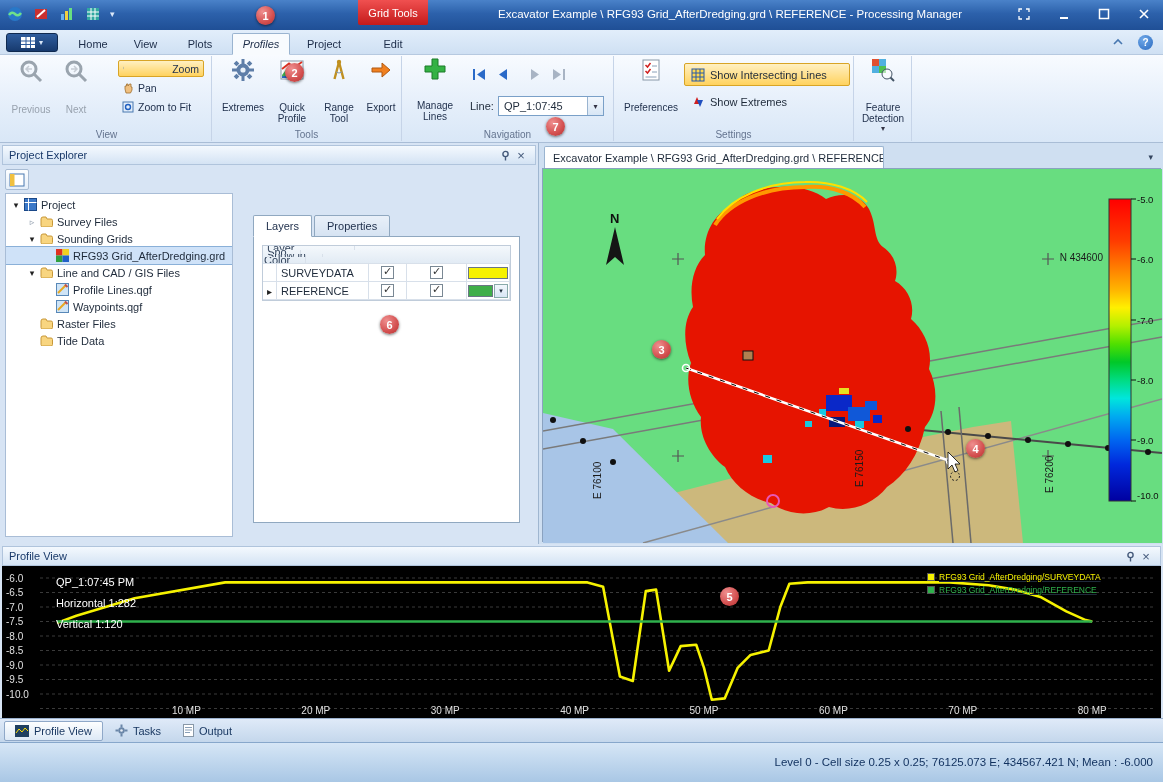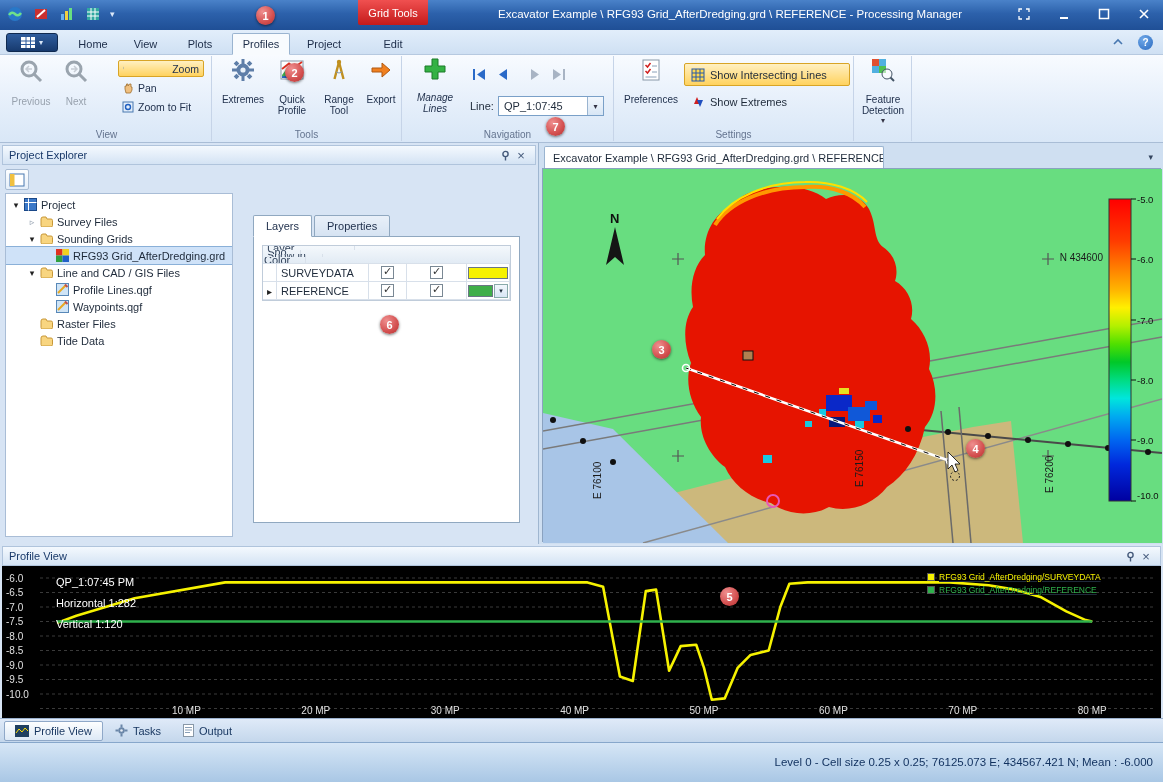--- a/index.html
+++ b/index.html
@@ -29,38 +29,38 @@
   
   .tabrow { position:absolute; top:30px; left:0; width:1163px; height:25px;
             background:linear-gradient(#e2eefb,#cfe0f3); border-bottom:1px solid #b6c9e0; }
   .appmenu { position:absolute; left:6px; top:3px; width:52px; height:19px; border-radius:3px;
              background:linear-gradient(#2f5d9e,#173a6e); border:1px solid #102a50;
              display:flex; align-items:center; justify-content:center; gap:4px; color:#fff; }
   .appmenu .caret { font-size:8px; color:#d8e6f8; }
   .rtab { position:absolute; top:3px; height:22px; display:flex; align-items:center;
           justify-content:center; font-size:11px; color:#1c2c48; cursor:default; }
   .rtab.active { background:#f8fbfe; border:1px solid #9ab4d0; border-bottom:1px solid #f8fbfe;
-                 border-radius:2px 2px 0 0; }
+                 border-radius:2px 2px 0 0;font-style:italic; }
   .t-home{left:70px;width:46px;} .t-view{left:123px;width:45px;} .t-plots{left:176px;width:48px;}
   .t-profiles{left:232px;width:58px;} .t-project{left:298px;width:52px;} .t-edit{left:359px;width:68px;}
   .tabrow-right { position:absolute; right:10px; top:5px; display:flex; gap:14px; align-items:center; }
   .helpico { width:15px; height:15px; border-radius:50%; background:radial-gradient(circle at 35% 30%,#6fa8e8,#2a6ac0);
              color:#fff; font-size:10px; font-weight:bold; display:flex; align-items:center; justify-content:center; }
   .helpico::before { content:"?"; }
 
   
   .ribbon { position:absolute; top:55px; left:0; width:1163px; height:88px;
             background:linear-gradient(#f8fbff,#e4eefa 60%,#d9e7f7); border-bottom:1px solid #a9bdd6; }
   .rgroup { position:absolute; top:1px; height:85px; border-right:1px solid #c6d4e8; }
   .glabel { position:absolute; bottom:1px; left:0; right:0; text-align:center; font-size:10px; color:#64748f; }
   .g-view{left:2px;width:210px;} .g-tools{left:212px;width:190px;} .g-nav{left:402px;width:212px;}
   .g-set{left:614px;width:240px;} .g-feat{left:854px;width:58px;}
   .rbtn-lg { position:absolute; top:2px; height:66px; display:flex; flex-direction:column;
              align-items:center; font-size:10px; color:#22324e; text-align:center; border-radius:3px; }
-  .rbtn-lg .lbl { margin-top:12px; line-height:11px; }
+  .rbtn-lg .lbl { margin-top:20px; line-height:11px; }
   .rbtn-lg.disabled { color:#98a2ae; }
   .rbtn-sm { position:absolute; height:17px; display:flex; align-items:center; gap:4px;
              font-size:10.5px; padding:0 4px; border-radius:2px; color:#22324e; white-space:nowrap; }
   .hl { background:linear-gradient(#fff0c2,#ffd25e); border:1px solid #d8a426;gap:48px; }
   .navbtn { position:absolute; top:10px; width:22px; height:16px; display:flex;
             align-items:center; justify-content:center; }
   .linelabel { position:absolute; left:68px; top:44px; font-size:11px; }
   .linecombo { position:absolute; left:96px; top:40px; width:106px; height:20px; background:#fff;
                border:1px solid #7aa0c8; display:flex; align-items:center; }
   .linecombo .val { flex:1; padding-left:5px; font-size:11px; white-space:nowrap; overflow:hidden; }
@@ -316,21 +316,21 @@
       <div class="rbtn-lg" style="left:150px;width:38px;">
         <svg width="24" height="24">
             <path d="M3,10 L13,10 13,5 21,12 13,19 13,14 3,14 Z" fill="#f08020" stroke="#b05810"></path>
           </svg>
         <span class="lbl">Export</span>
       </div>
       <div class="glabel">Tools</div>
     </div>
 
     <div class="rgroup g-nav">
-      <div class="rbtn-lg" style="left:8px;width:50px;font-style:italic;">
+      <div class="rbtn-lg" style="left:8px;width:50px;">
         <svg width="22" height="22">
             <path d="M8,1 h6 v7 h7 v6 h-7 v7 h-6 v-7 h-7 v-6 h7 z" fill="#34b244" stroke="#1a7a28"></path>
           </svg>
         <span class="lbl">Manage Lines</span>
       </div>
       <span class="navbtn" style="left:66px;">
         <svg width="16" height="13">
             <rect x="2" y="1" width="2" height="11" fill="#2a6ac8"></rect>
             <path d="M14,1 L6,6.5 14,12 Z" fill="#2a6ac8"></path>
           </svg>

